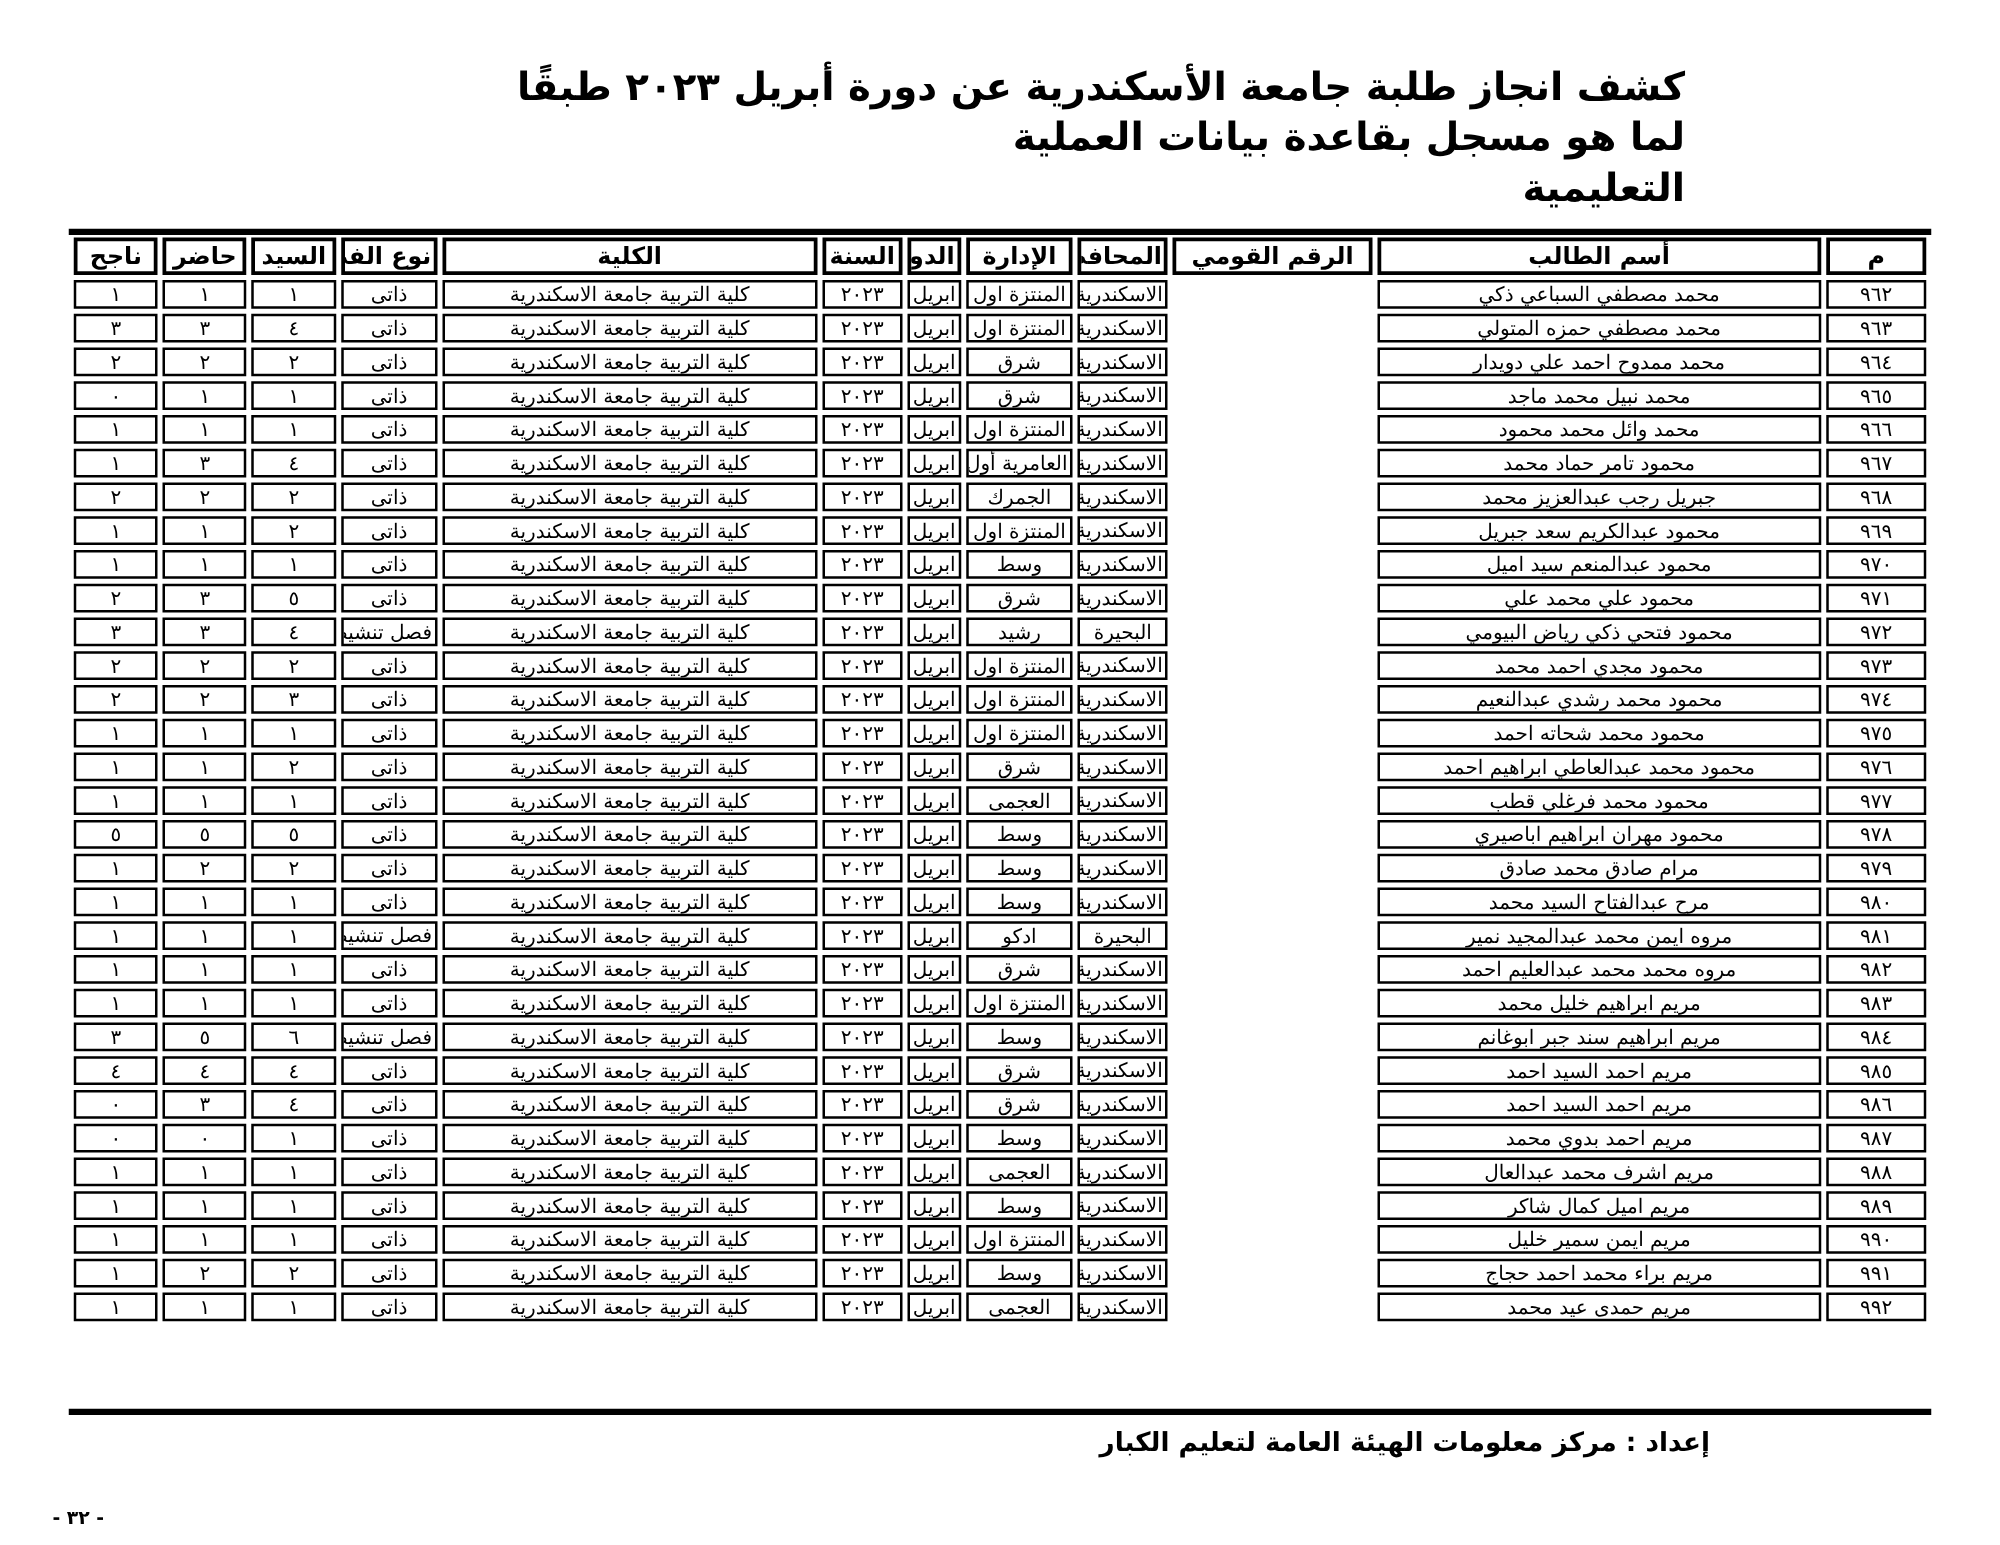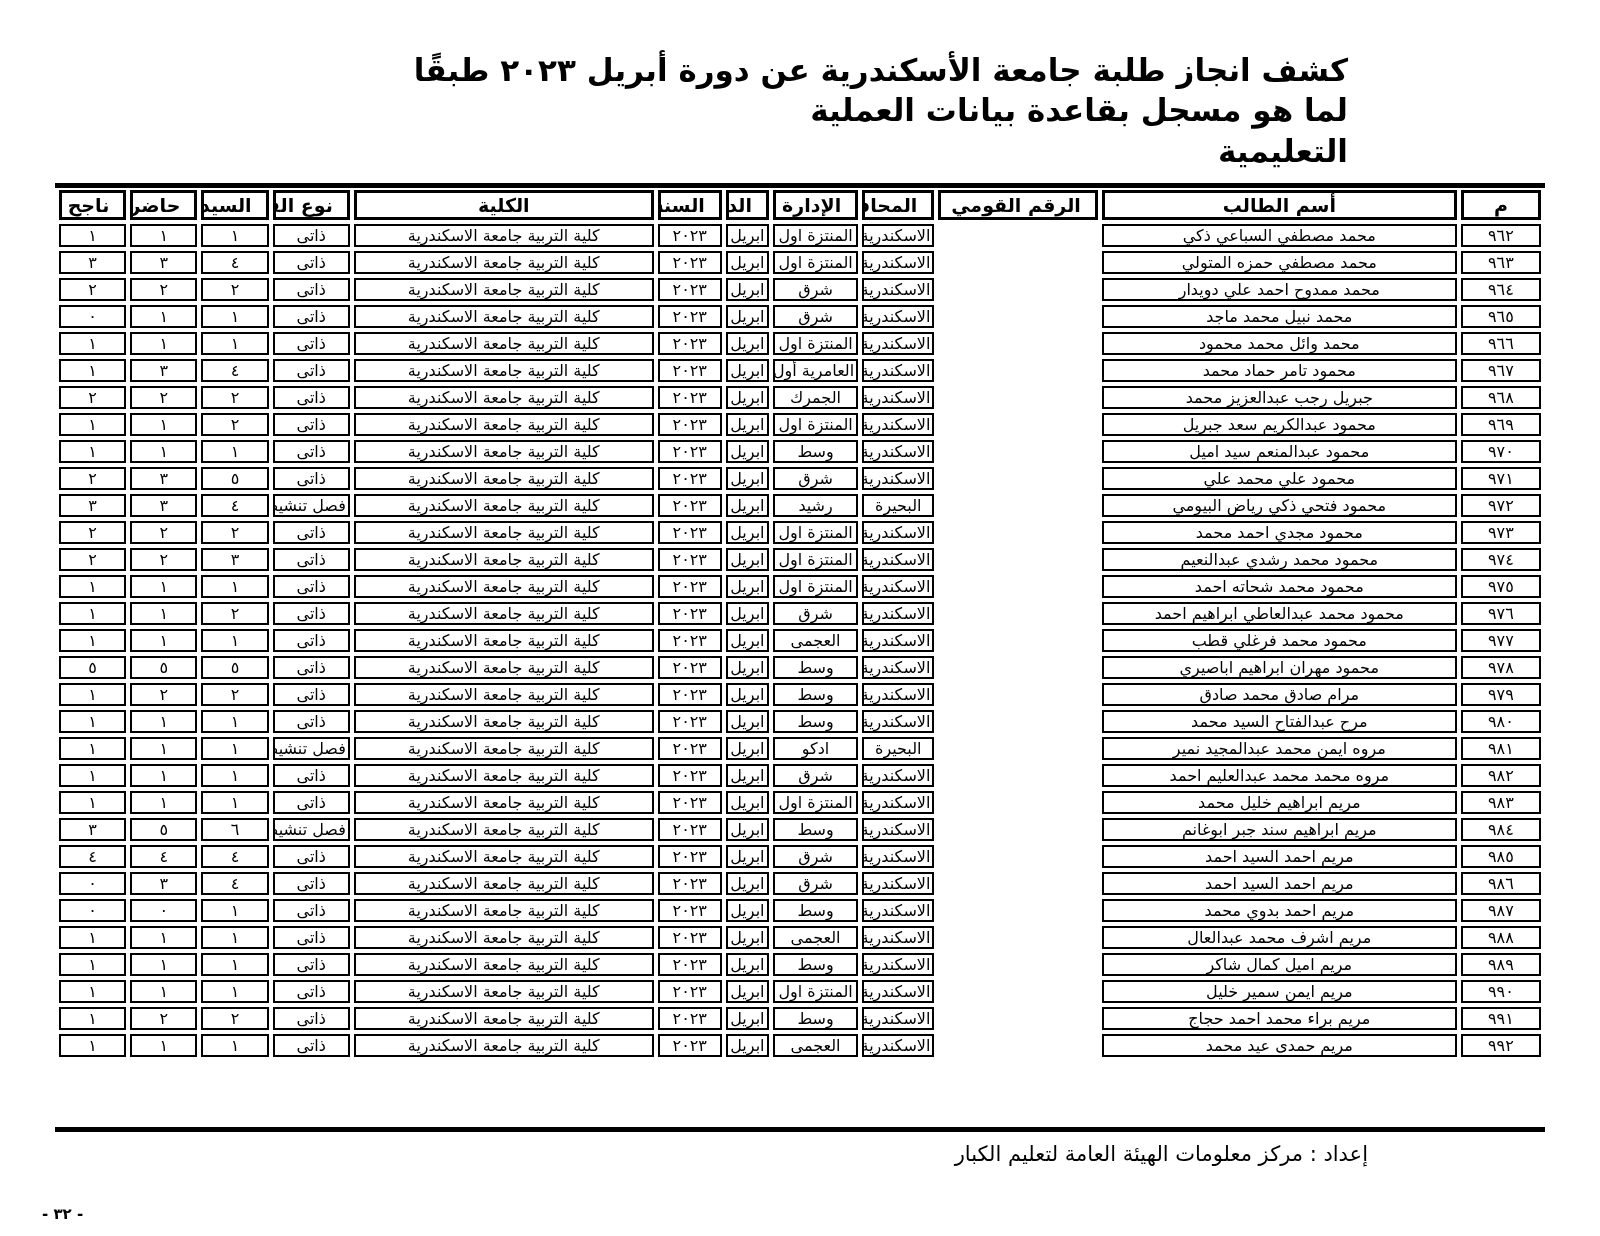--- a/index.html
+++ b/index.html
@@ -34,33 +34,33 @@
   .bottom-rule { top:1127px; }
 
   .table-wrap { position:absolute; top:186px; right:55px; width:1490px; }
   table.results {
     border-collapse:separate; border-spacing:4px 4px;
     table-layout:fixed; width:1490px; direction:rtl;
   }
   table.results th {
     border:3px solid #000; height:30px; font-weight:bold; font-size:19px;
     text-align:center; vertical-align:middle; overflow:hidden; white-space:nowrap;
-    padding:0 14px; background:#fff;
+    padding:0 2px; background:#fff;
   }
   table.results td {
     border:2px solid #000; height:21px; font-size:16px;
     text-align:center; vertical-align:middle; overflow:hidden; white-space:nowrap;
     padding:0 2px; background:#fff;
   }
   table.results td.id-cell { border:none; }
 
   
   .prepared-by {
     position:absolute; top:1142px; right:232px;
-    font-weight:normal; font-size:21px;
+    font-weight:bold; font-size:21px;
   }
   .page-number {
     position:absolute; top:1205px; left:42px;
     font-size:15px; font-weight:bold; direction:ltr;
   }
 </style>
 </head>
 <body>
 
 <div class="page">

